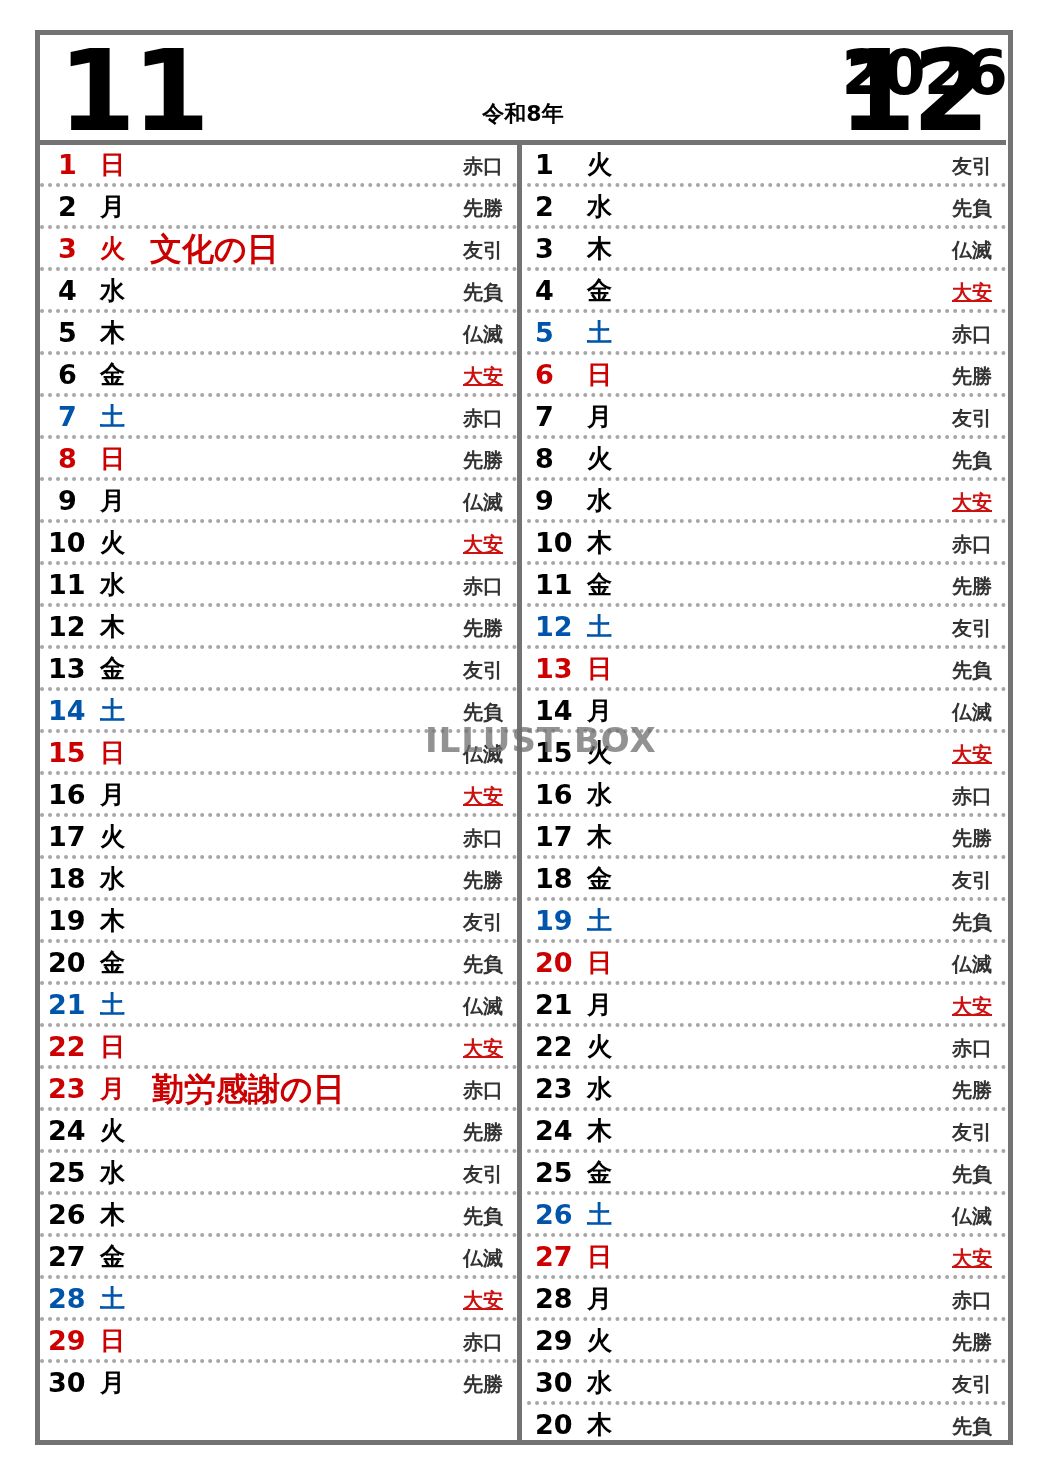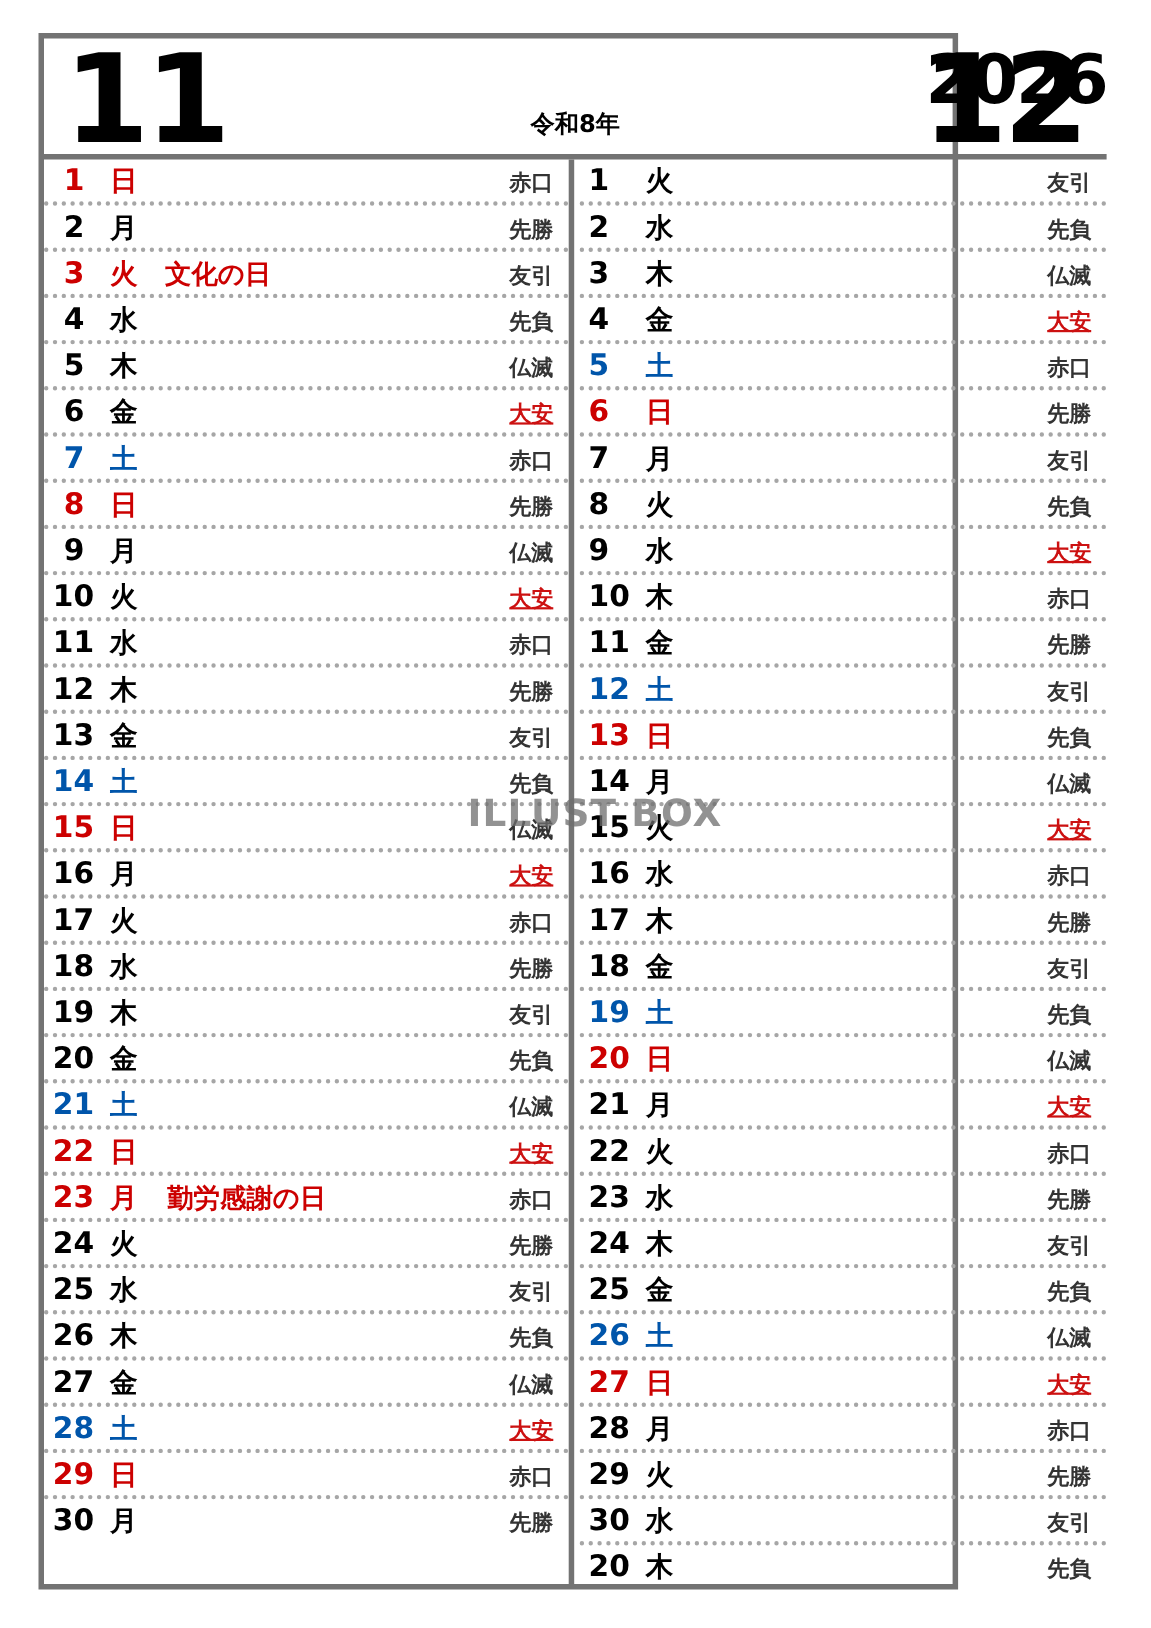--- a/index.html
+++ b/index.html
@@ -1,19 +1,19 @@
 <!DOCTYPE html>
 <html><head>
   <meta charset="utf-8">
   <style>
     html, body { margin: 0; padding: 0; background: #ffffff; }
     body { width: 1046px; height: 1480px; position: relative; overflow: hidden;
            font-family: "DejaVu Sans", sans-serif; }
     .frame {
-      position: absolute; left: 35px; top: 30px; width: 836px; height: 1415px;
+      position: absolute; left: 35px; top: 30px; width: 978px; height: 1415px;
       box-sizing: border-box; border: 5px solid #737373; background: #fff;
     }
     .header {
       position: absolute; left: 0; top: 0; width: 966px; height: 105px;
       border-bottom: 5px solid #737373; box-sizing: content-box;
     }
     .month-big {
       position: absolute; top: 4px; font-family: "DejaVu Sans", sans-serif;
       font-weight: bold; font-size: 112px; line-height: 105px; color: #000;
       letter-spacing: -4px;
@@ -46,21 +46,21 @@
       font-weight: bold; font-size: 27px; line-height: 34px; color: #000;
     }
     .col-left .day.single { left: 18px; }
     .col-right .day.single { left: 8px; }
     .dow {
       position: absolute; left: 60px; top: 3px; font-weight: bold;
       font-size: 25px; line-height: 34px; color: #000;
     }
     .holiday {
       position: absolute; left: 110px; top: 3px; font-weight: bold;
-      font-size: 24px; line-height: 34px; color: #cc0000;
+      font-size: 32px; line-height: 34px; color: #cc0000;
     }
     .rokuyo {
       position: absolute; right: 14px; top: 6px; font-weight: bold;
       font-size: 20px; line-height: 30px; color: #333333;
     }
     .rokuyo.taian { color: #cc1111; text-decoration: underline; }
     .sun { color: #cc0000 !important; }
     .sat { color: #0055aa !important; }
     .watermark {
       position: absolute; left: 425px; top: 722px; font-weight: bold;

